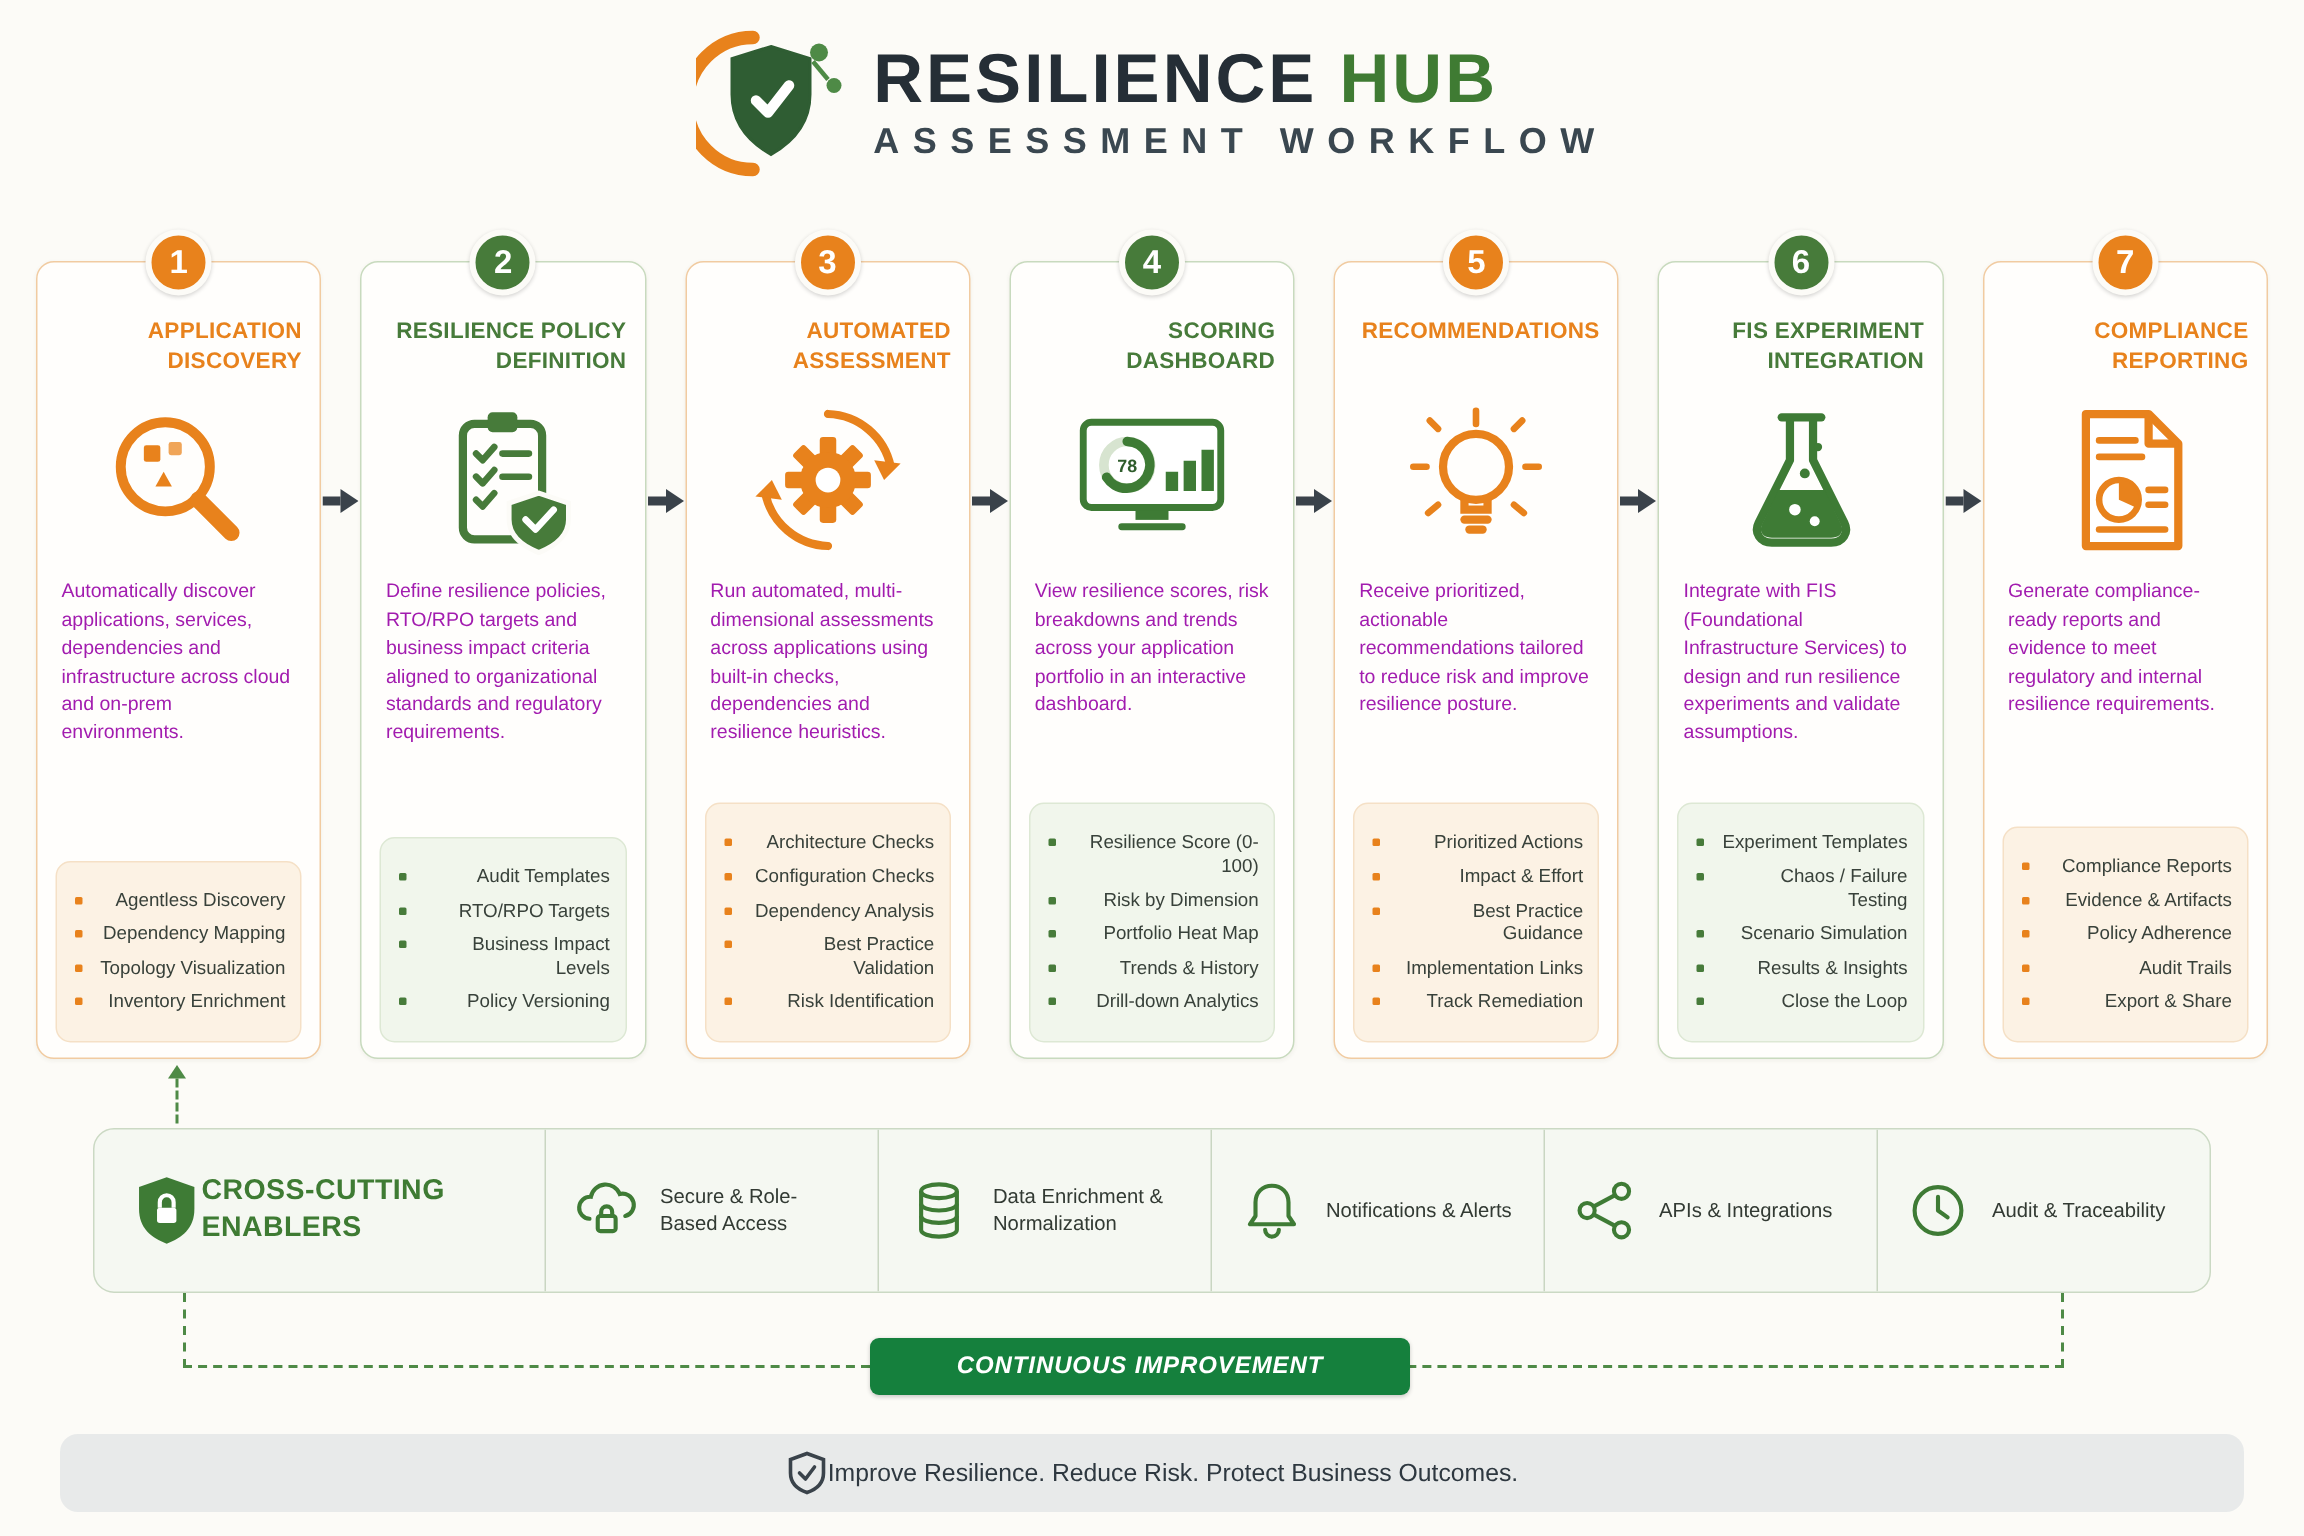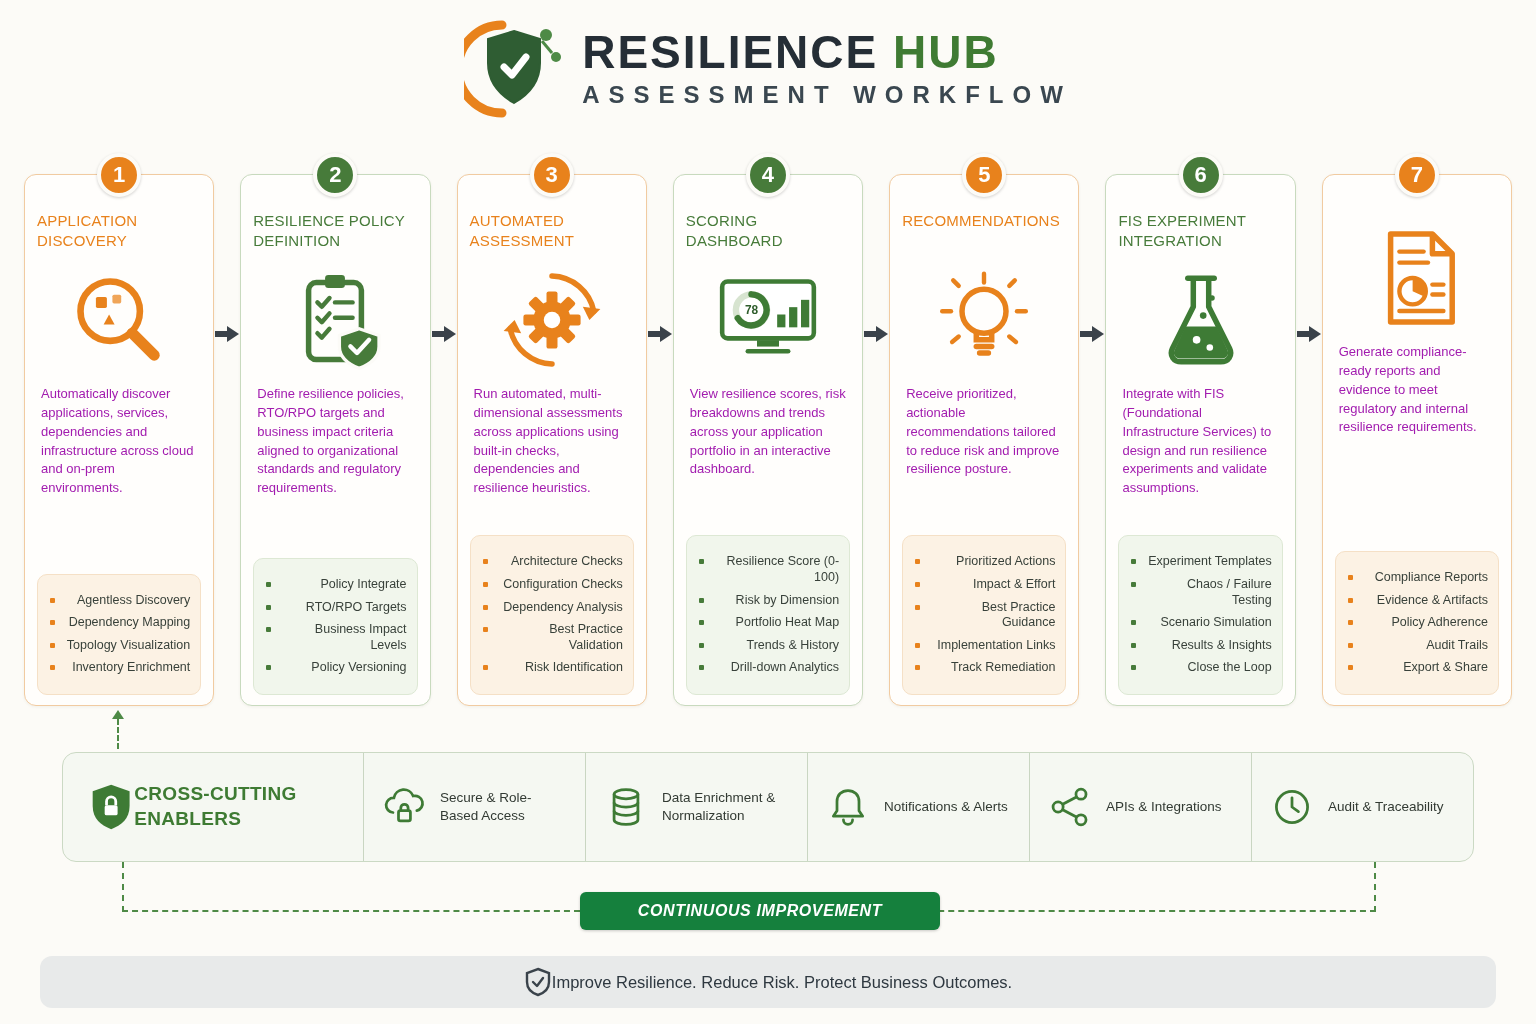--- a/index.html
+++ b/index.html
@@ -28,21 +28,21 @@
     box-shadow:0 1px 3px rgba(60,60,40,.06);
   }
   .card.orange { --accent:#E8821C; --border:#F1CBA1; --tint:#FCF2E4; --tintborder:#F5E0C6; }
   .card.green  { --accent:#477B3A; --border:#C8DABE; --tint:#F1F6EC; --tintborder:#DDE8D4; }
   .badge {
     position:absolute; top:-22px; left:50%; transform:translateX(-50%);
     width:44px; height:44px; border-radius:50%; background:var(--accent);
     color:#fff; font-size:22px; font-weight:800; display:flex; align-items:center; justify-content:center;
     border:4px solid #FCFBF7; box-shadow:0 1px 3px rgba(0,0,0,.18);
   }
-  .card-title { font-size:15px; font-weight:400; color:var(--accent); text-align:left; line-height:1.35; min-height:42px; letter-spacing:.2px; }
+  .card-title { font-size:15px; font-weight:700; color:var(--accent); text-align:right; line-height:1.35; min-height:42px; letter-spacing:.2px; }
   .card-icon { height:118px; display:flex; align-items:center; justify-content:center; margin:8px 0 6px; }
   .card-icon svg { width:110px; height:110px; }
   .card-desc { font-size:13px; line-height:1.45; color:#a21caf; padding:0 4px; }
   .bullet-panel {
     margin-top:auto; background:var(--tint); border:1px solid var(--tintborder);
     border-radius:10px; padding:11px 10px 11px 12px;text-align:right;
   }
   .bullet-panel ul { list-style:none; }
   .bullet-panel li { position:relative; padding-left:13px; font-size:12.5px; color:#38413A; margin:7px 0; line-height:1.25; }
   .bullet-panel li::before { content:""; position:absolute; left:0; top:5px; width:5px; height:5px; background:var(--accent); border-radius:1px; }
@@ -147,21 +147,21 @@
         <polyline points="34,48 38,52 45,44" fill="none" stroke="#477B3A" stroke-width="4" stroke-linecap="round" stroke-linejoin="round"></polyline>
         <line x1="50" y1="48" x2="66" y2="48" stroke="#477B3A" stroke-width="4" stroke-linecap="round"></line>
         <polyline points="34,62 38,66 45,58" fill="none" stroke="#477B3A" stroke-width="4" stroke-linecap="round" stroke-linejoin="round"></polyline>
         <path d="M72 58 L90 64 V74 C90 84 82 90 72 94 C62 90 54 84 54 74 V64 Z" fill="#477B3A" stroke="#FCFBF7" stroke-width="3"></path>
         <path d="M64 74 L70 80 L81 68" fill="none" stroke="#FFFFFF" stroke-width="4" stroke-linecap="round" stroke-linejoin="round"></path>
       </svg>
     </div>
     <p class="card-desc">Define resilience policies, RTO/RPO targets and business impact criteria aligned to organizational standards and regulatory requirements.</p>
     <div class="bullet-panel">
       <ul>
-        <li>Policy Integrate</li>
+        <li>Audit Templates</li>
         <li>RTO/RPO Targets</li>
         <li>Business Impact Levels</li>
         <li>Policy Versioning</li>
       </ul>
     </div>
   </div>
 
   <div class="flow-arrow">
     <svg viewBox="0 0 24 20">
         <rect x="0" y="7" width="12" height="6" fill="#3A424A"></rect>
@@ -311,20 +311,21 @@
 
   <div class="flow-arrow">
     <svg viewBox="0 0 24 20">
         <rect x="0" y="7" width="12" height="6" fill="#3A424A"></rect>
         <path d="M12 2 L24 10 L12 18 Z" fill="#3A424A"></path>
       </svg>
   </div>
 
   <div class="card orange">
     <div class="badge">7</div>
+    <h2 class="card-title">COMPLIANCE REPORTING</h2>
     <div class="card-icon">
       <svg viewBox="0 0 100 100">
         <path d="M26 10 H64 L82 28 V90 H26 Z" fill="#FFFFFF" stroke="#E8821C" stroke-width="5" stroke-linejoin="round"></path>
         <path d="M64 10 V28 H82" fill="none" stroke="#E8821C" stroke-width="5" stroke-linejoin="round"></path>
         <line x1="34" y1="26" x2="56" y2="26" stroke="#E8821C" stroke-width="4" stroke-linecap="round"></line>
         <line x1="34" y1="36" x2="60" y2="36" stroke="#E8821C" stroke-width="4" stroke-linecap="round"></line>
         <circle cx="46" cy="62" r="12" fill="none" stroke="#E8821C" stroke-width="4"></circle>
         <path d="M46 62 L46 50 A12 12 0 0 1 57 67 Z" fill="#E8821C"></path>
         <line x1="64" y1="56" x2="74" y2="56" stroke="#E8821C" stroke-width="4" stroke-linecap="round"></line>
         <line x1="64" y1="65" x2="74" y2="65" stroke="#E8821C" stroke-width="4" stroke-linecap="round"></line>

